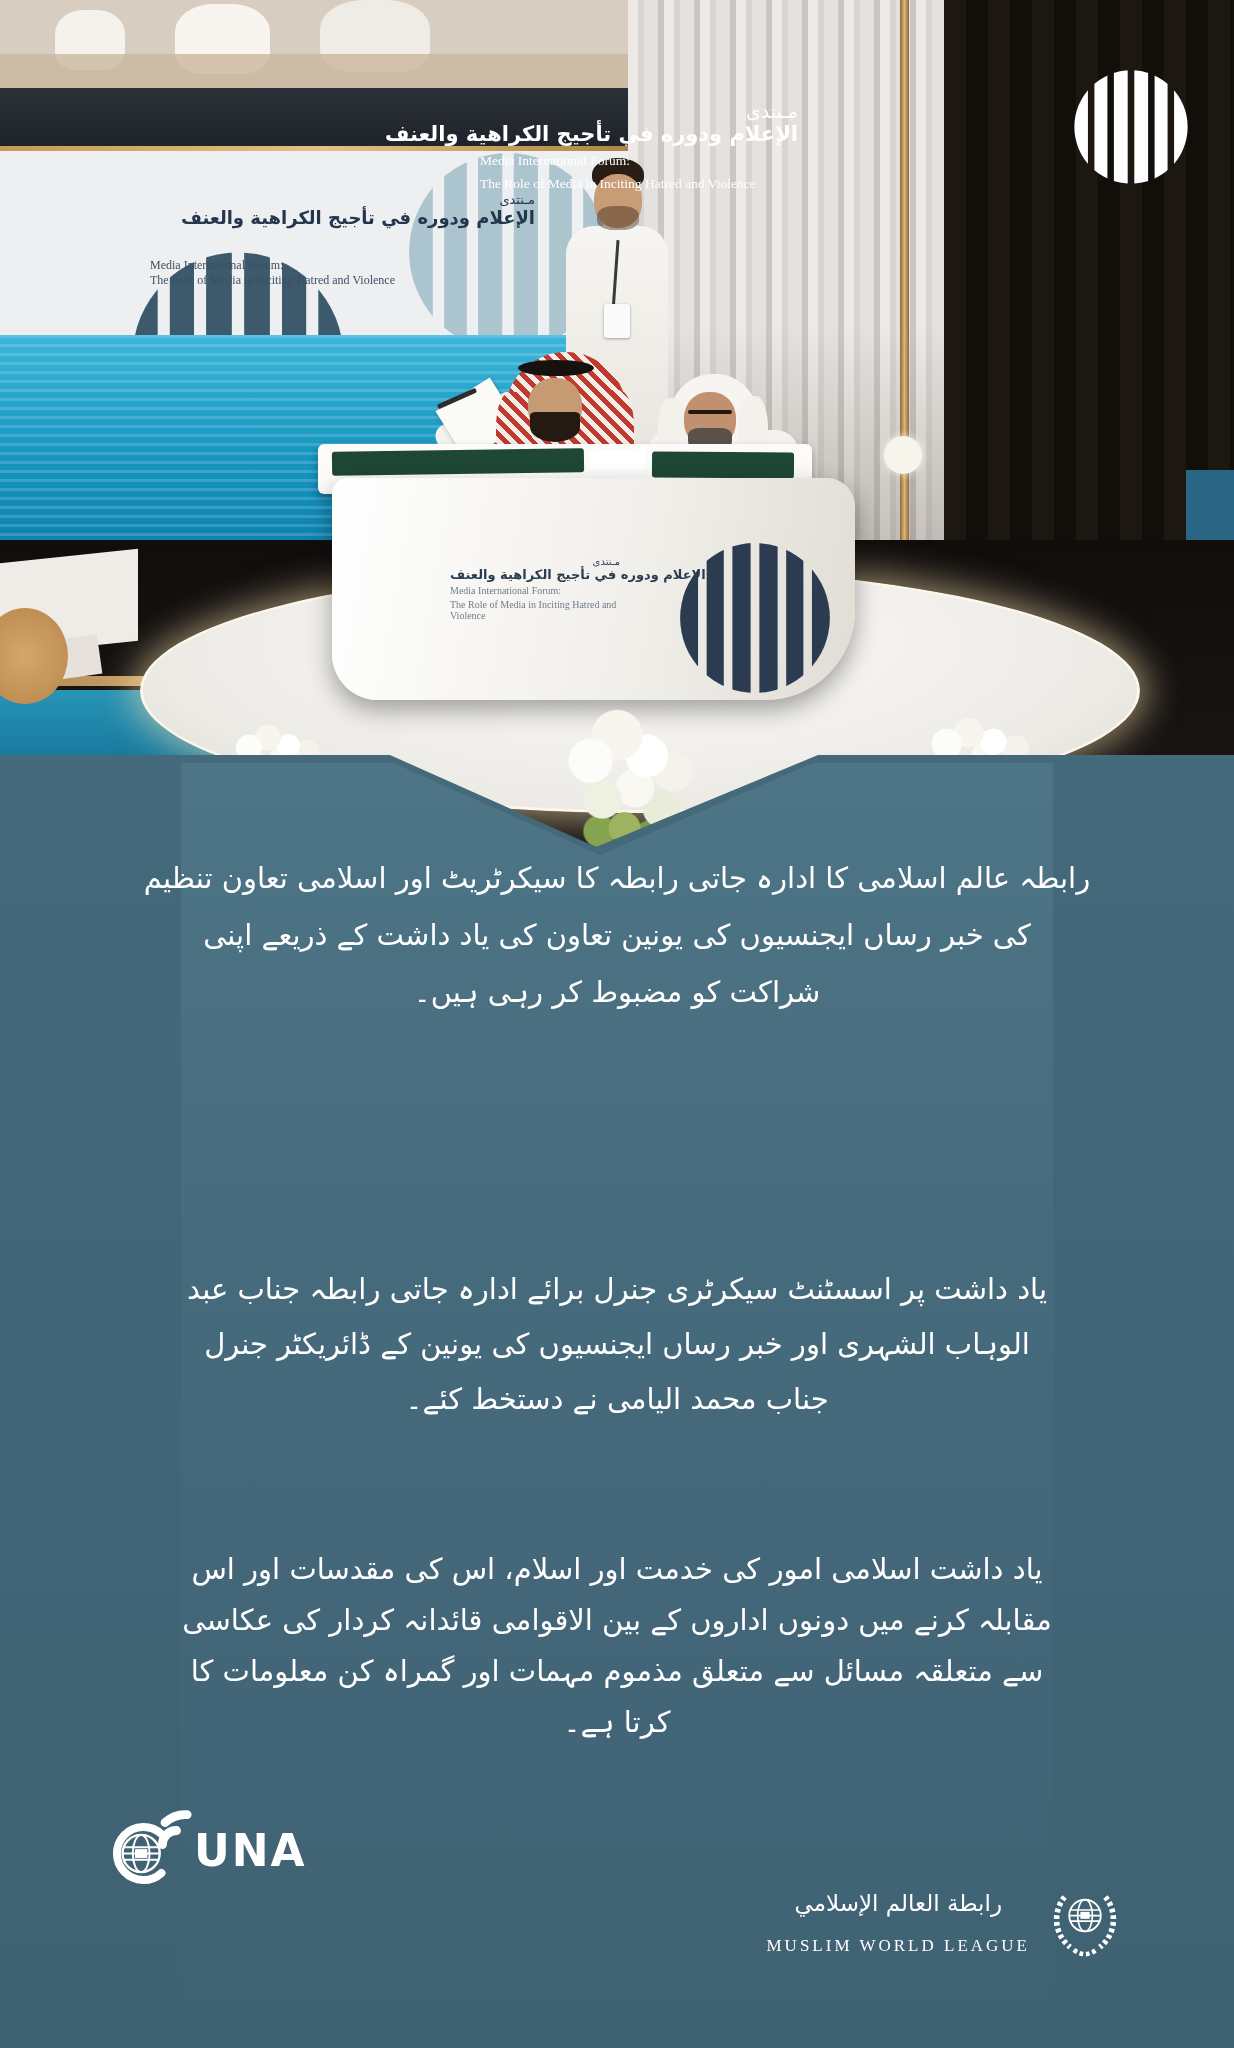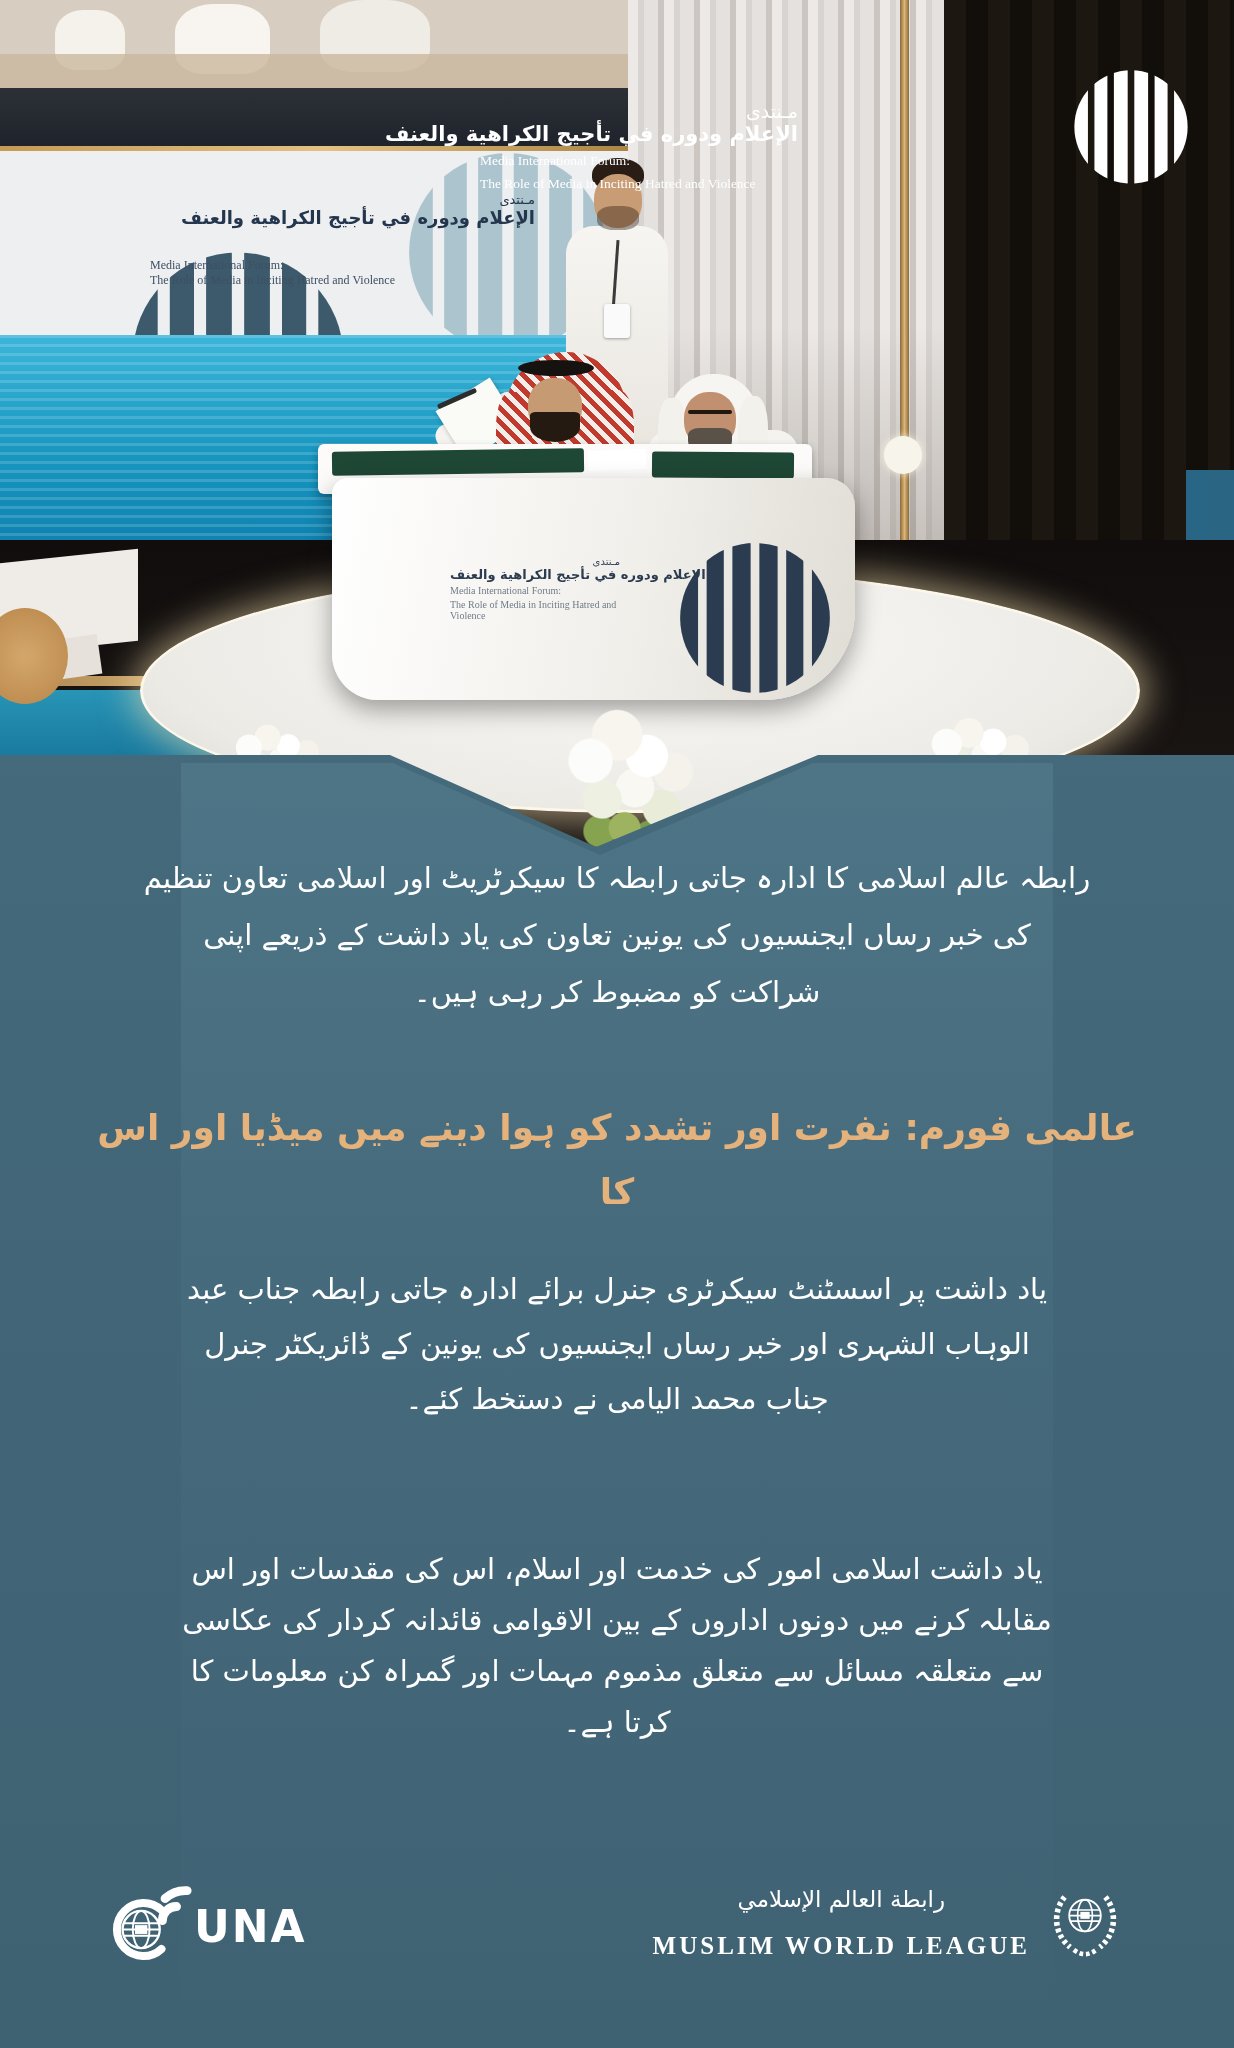--- a/index.html
+++ b/index.html
@@ -124,26 +124,26 @@
     clip-path:polygon(181px 763px,393px 763px,600px 855px,813px 763px,1053px 763px,1053px 2048px,181px 2048px);}
 
   
   .txt{position:absolute;left:90px;right:90px;text-align:center;direction:rtl;color:#ffffff;z-index:12;}
   .p1{top:850px;font-size:29px;line-height:57px;}
   .hl{top:1096px;font-size:36px;line-height:64px;font-weight:bold;color:#e6b27c;}
   .p2{top:1262px;font-size:29px;line-height:55px;}
   .p3{top:1544px;font-size:29px;line-height:51px;}
 
   
-  .una{position:absolute;left:104px;top:1882px;display:flex;align-items:center;z-index:12;}
+  .una{position:absolute;left:104px;top:1806px;display:flex;align-items:center;z-index:12;}
   .una-word{font-size:44px;font-weight:bold;color:#fff;letter-spacing:2px;margin-left:-2px;}
   .mwl{position:absolute;right:110px;top:1884px;display:flex;align-items:center;gap:16px;z-index:12;color:#fff;}
   .mwl-text{text-align:center;}
   .mwl-ar{font-size:23px;direction:rtl;}
-  .mwl-en{font-size:25px;font-family:"Liberation Serif",serif;font-weight:bold;letter-spacing:3px;margin-top:20px;}
+  .mwl-en{font-size:17px;font-family:"Liberation Serif",serif;font-weight:normal;letter-spacing:3px;margin-top:20px;}
 </style>
 </head>
 <body>
 
 <div id="poster">
 
   <div class="photo">
 
     <div class="screen">
       <div class="strip-top">
@@ -297,21 +297,20 @@
   <div class="panel-outer"></div>
   <div class="panel-inner"></div>
 
   <div class="txt p1">
     <div>رابطہ عالم اسلامی کا ادارہ جاتی رابطہ کا سیکرٹریٹ اور اسلامی تعاون تنظیم</div>
     <div>کی خبر رساں ایجنسیوں کی یونین تعاون کی یاد داشت کے ذریعے اپنی</div>
     <div>شراکت کو مضبوط کر رہی ہیں۔</div>
   </div>
 
   <div class="txt hl">
-    <div>عالمی فورم: نفرت اور تشدد کو ہوا دینے میں میڈیا اور اس کا</div>
   </div>
 
   <div class="txt p2">
     <div>یاد داشت پر اسسٹنٹ سیکرٹری جنرل برائے ادارہ جاتی رابطہ جناب عبد</div>
     <div>الوہاب الشہری اور خبر رساں ایجنسیوں کی یونین کے ڈائریکٹر جنرل</div>
     <div>جناب محمد الیامی نے دستخط کئے۔</div>
   </div>
 
   <div class="txt p3">
     <div>یاد داشت اسلامی امور کی خدمت اور اسلام، اس کی مقدسات اور اس</div>

